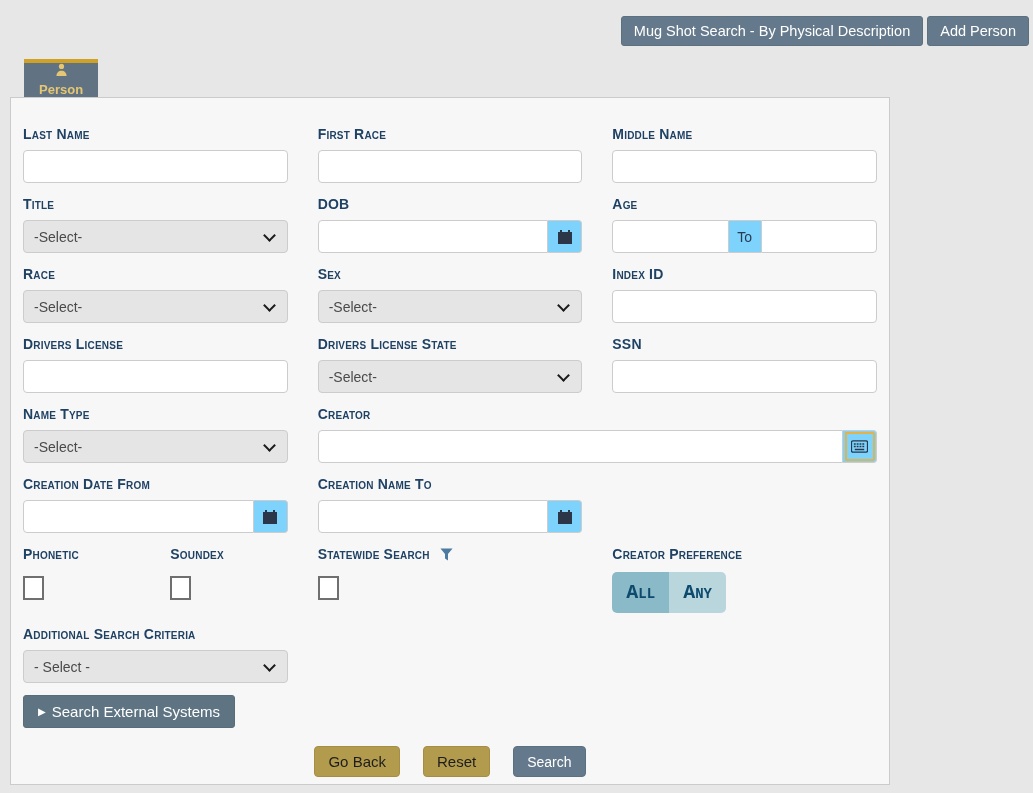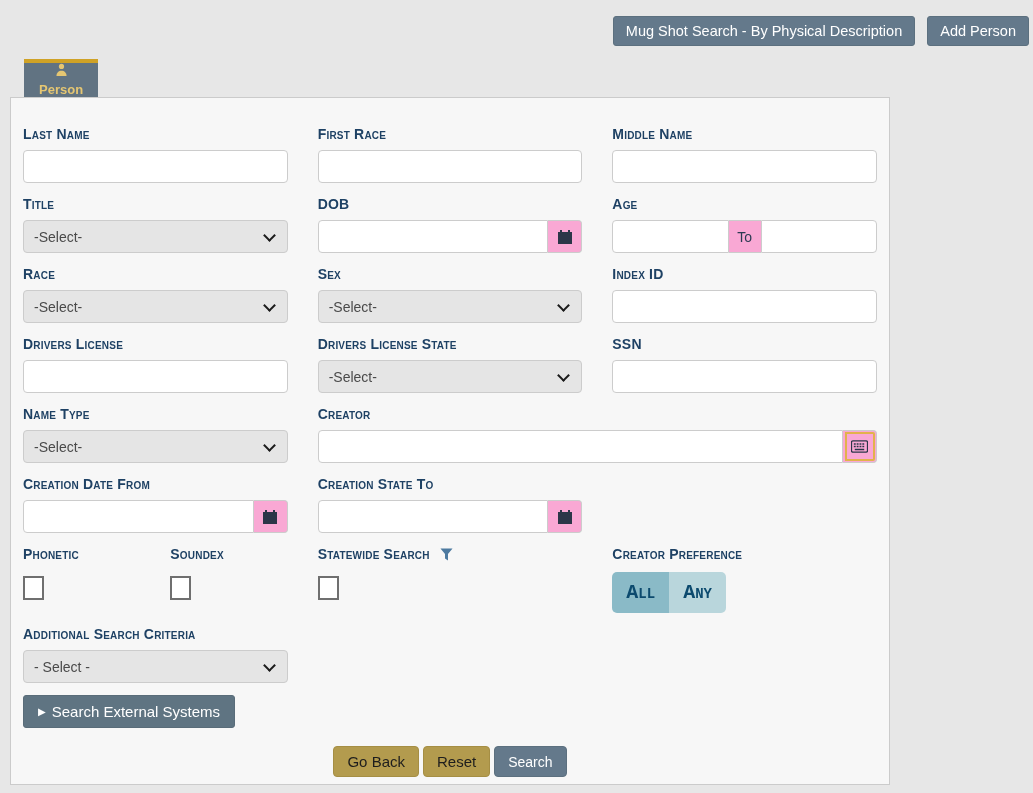--- a/index.html
+++ b/index.html
@@ -8,21 +8,21 @@
     font-family: "Liberation Sans", sans-serif;
     background: #e7e7e7;
     position: relative;
   }
   
   .top-actions {
     position: absolute;
     top: 16px;
     right: 4px;
     display: flex;
-    gap: 12px;
+    gap: 4px;
   }
   .btn-slate {
     background: #64798b;
     color: #ffffff;
     border: 1px solid #5c707f;
     border-radius: 3px;
     padding: 6px 12px;
     font-size: 14.5px;
     font-family: "Liberation Sans", sans-serif;
     cursor: pointer;
@@ -129,21 +129,21 @@
     flex: 1;
     min-width: 0;
     border-radius: 4px 0 0 4px;
   }
   .addon {
     display: flex;
     align-items: center;
     justify-content: center;
     min-width: 34px;
     height: 33px;
-    background: #f9a8d4;
+    background: #7dd3fc;
     border: 1px solid #cccccc;
     border-left: none;
     border-radius: 0 4px 4px 0;
     font-size: 14px;
     color: #2b3a52;
   }
   .addon-btn { cursor: pointer; }
   .addon-mid {
     border-radius: 0;
     border-left: none;
@@ -207,21 +207,21 @@
   }
   .external-btn .tri {
     font-size: 10px;
     line-height: 1;
   }
   
   .bottom-actions {
     margin-top: 18px;
     display: flex;
     justify-content: center;
-    gap: 4px;
+    gap: 23px;
   }
   .btn-gold {
     background: #b39b4e;
     color: #1d1d1d;
     border: 1px solid #a58e44;
     border-radius: 4px;
     padding: 6px 13px;
     font-size: 15px;
     font-family: "Liberation Sans", sans-serif;
     cursor: pointer;
@@ -370,21 +370,21 @@
       <div class="input-group">
         <input class="text-input" type="text" value="" style="">
         <span class="addon addon-btn">
           <svg width="16" height="16" viewBox="0 0 16 16">
               <path fill="#2b3648" d="M3 1h2v2H3zM11 1h2v2h-2zM1 3h14v3H1zM1 6h14v9H1zm2.5 2h2v1.6h-2zm3.5 0h2v1.6H7zm3.5 0h2v1.6h-2zM3.5 11h2v1.6h-2zm3.5 0h2v1.6H7zm3.5 0h2v1.6h-2z"></path>
             </svg>
         </span>
       </div>
     </div>
     <div class="span2">
-      <label class="field-label">Creation State To</label>
+      <label class="field-label">Creation Name To</label>
       <div class="input-group">
         <input class="text-input" type="text" value="" style="">
         <span class="addon addon-btn">
           <svg width="16" height="16" viewBox="0 0 16 16">
               <path fill="#2b3648" d="M3 1h2v2H3zM11 1h2v2h-2zM1 3h14v3H1zM1 6h14v9H1zm2.5 2h2v1.6h-2zm3.5 0h2v1.6H7zm3.5 0h2v1.6h-2zM3.5 11h2v1.6h-2zm3.5 0h2v1.6H7zm3.5 0h2v1.6h-2z"></path>
             </svg>
         </span>
       </div>
     </div>
     <div class="span2"></div>

